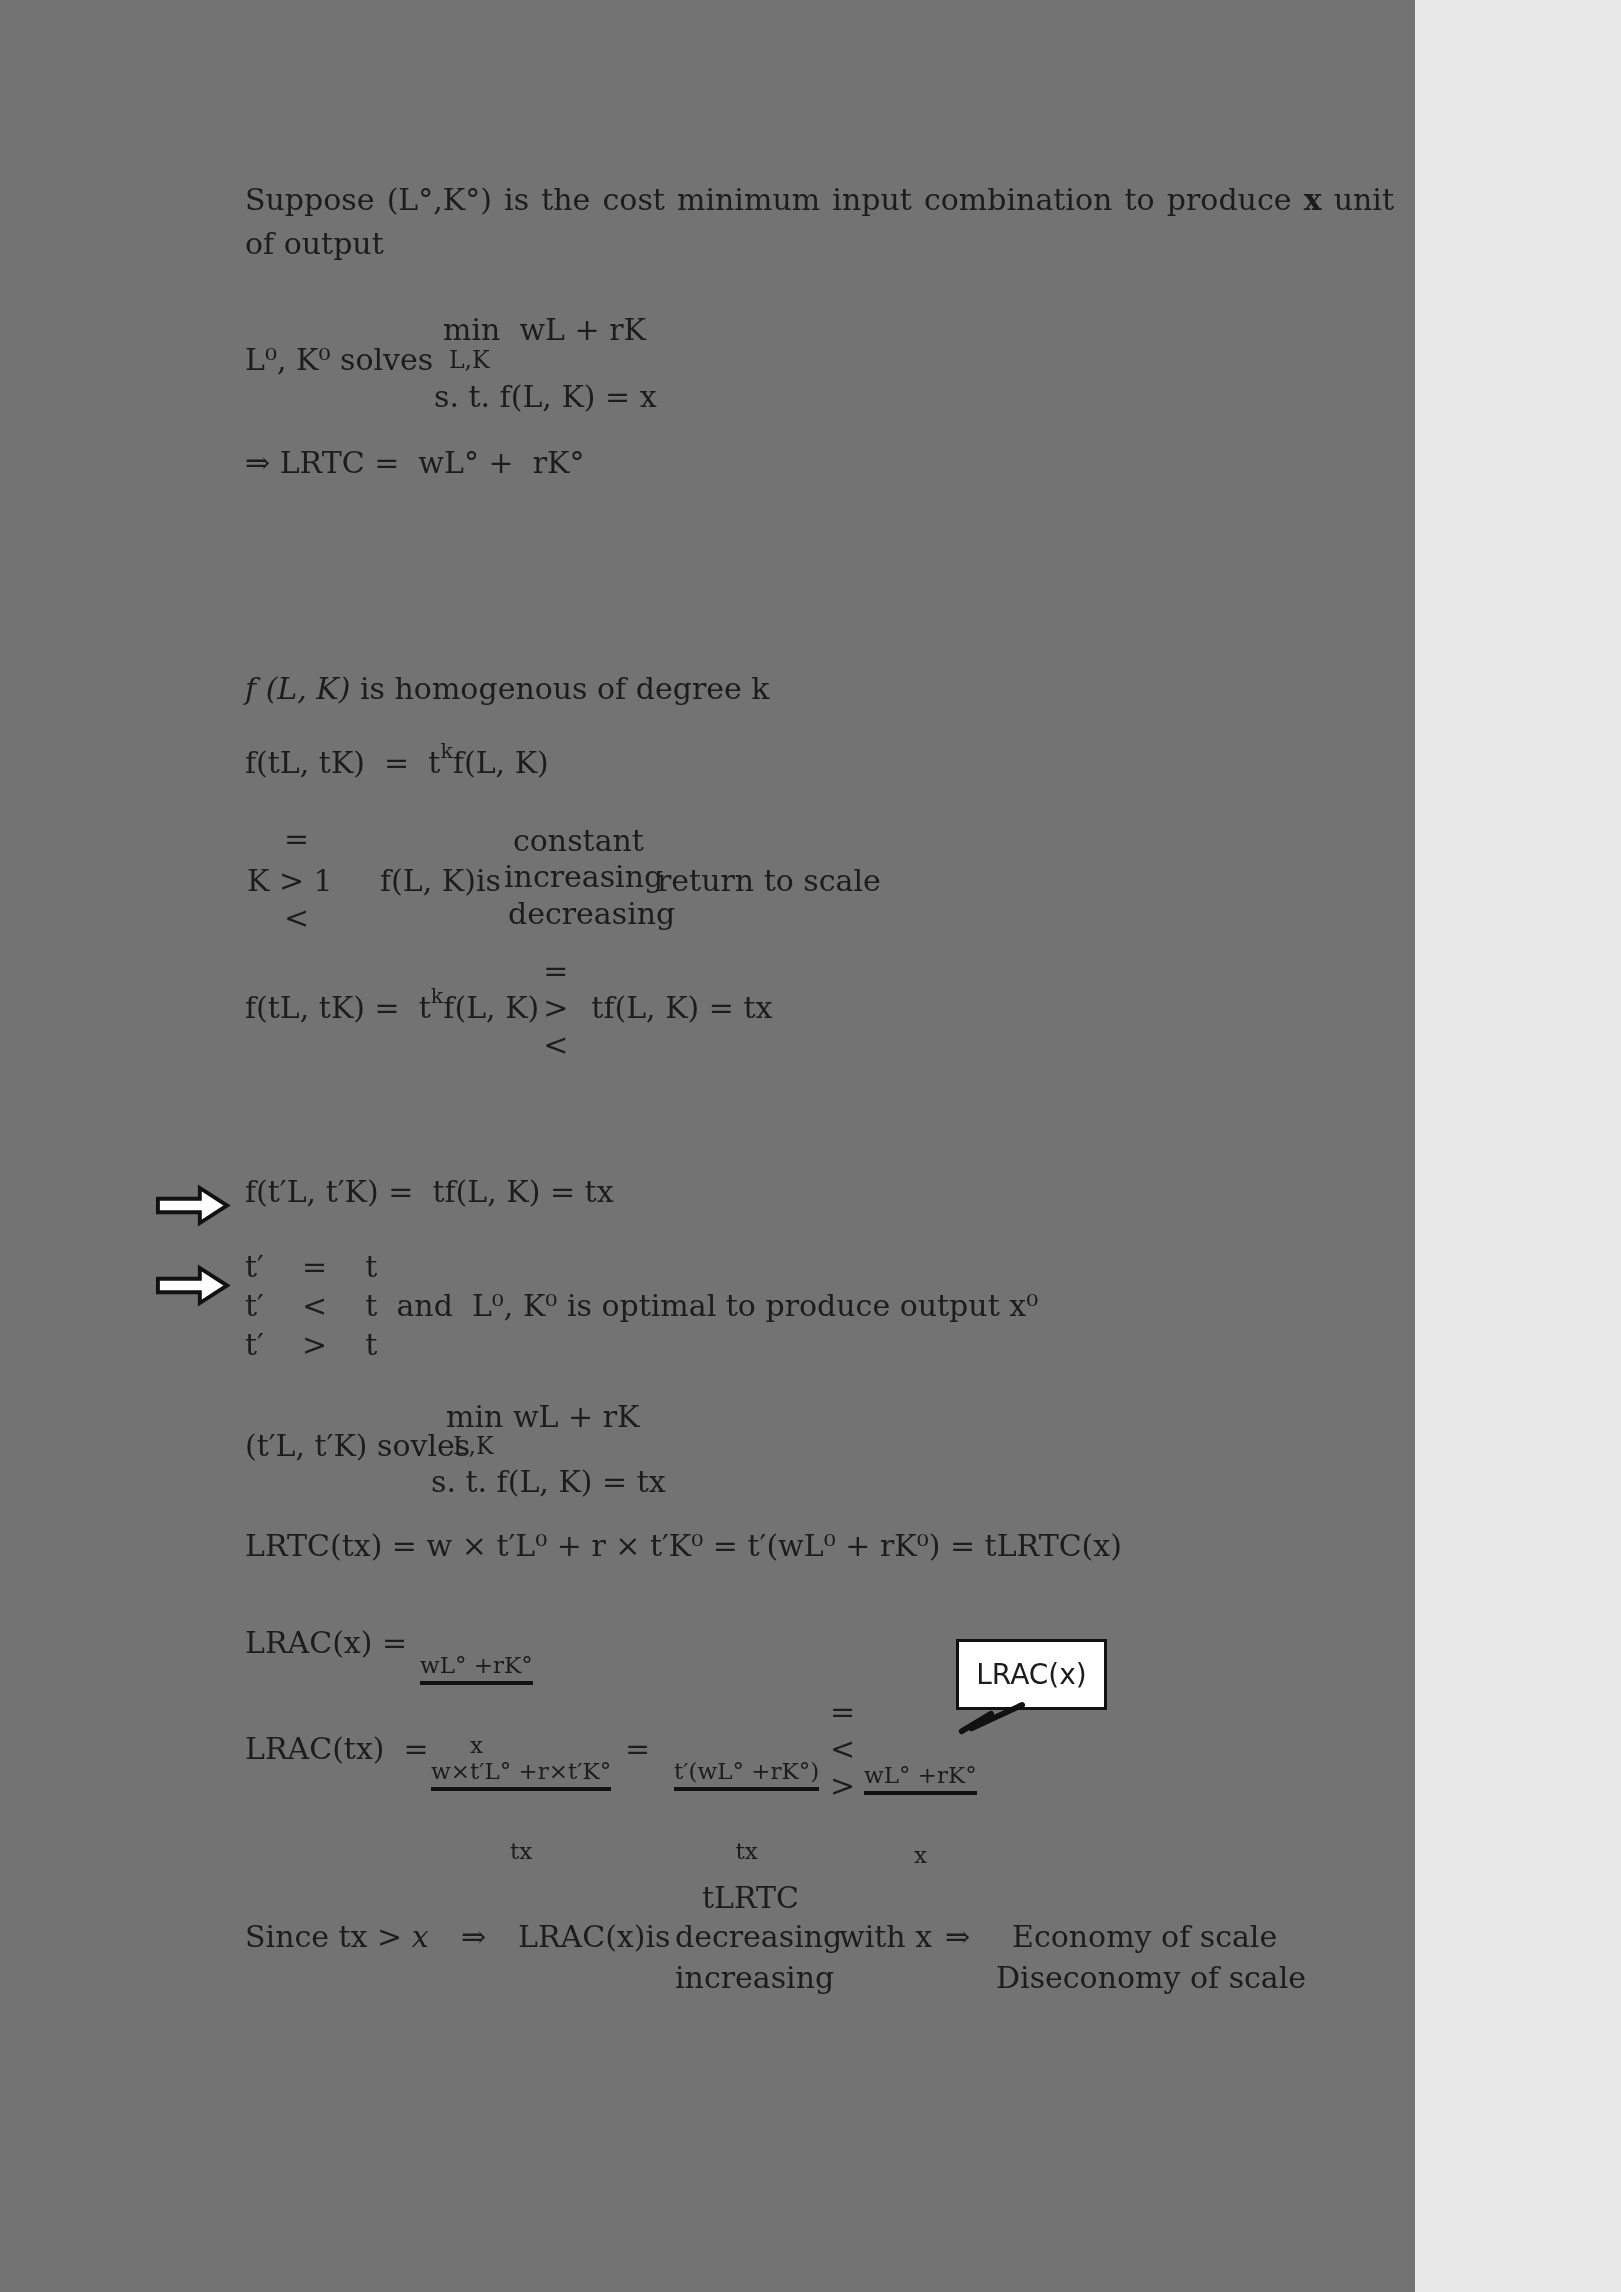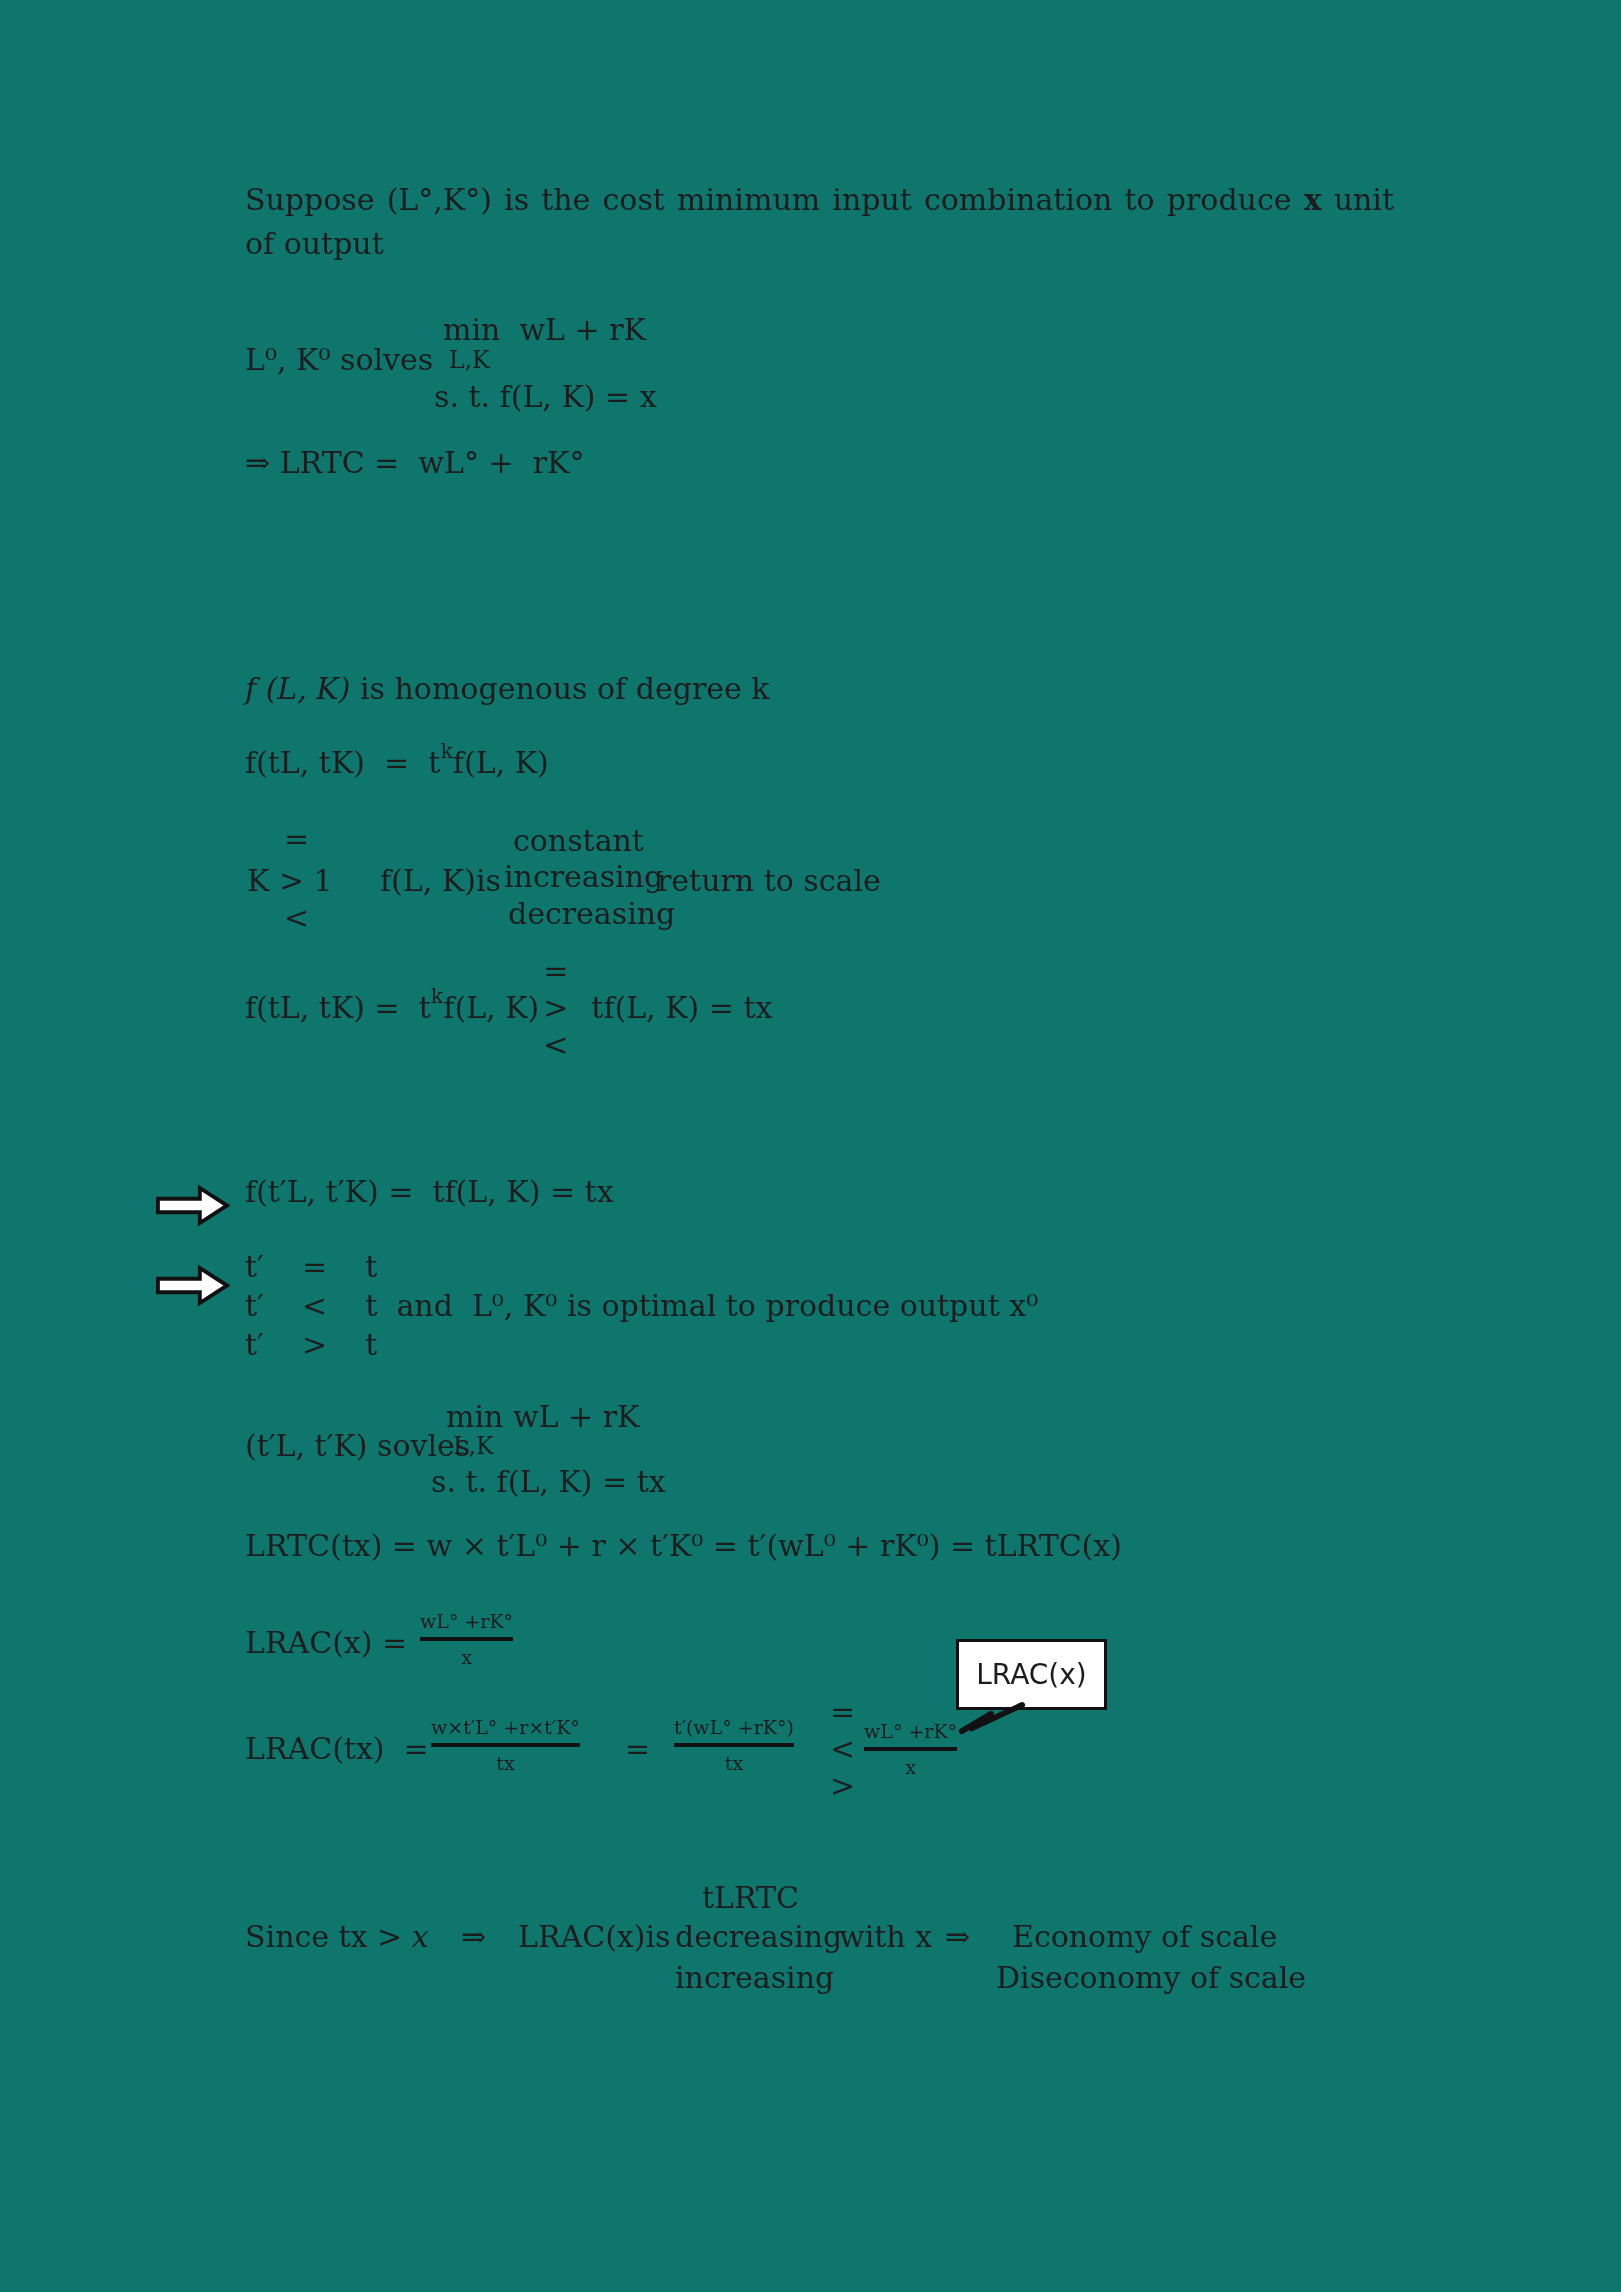--- a/index.html
+++ b/index.html
@@ -1,33 +1,33 @@
 <!DOCTYPE html>
 <html><head>
 <meta charset="utf-8">
 <style>
   html,body{margin:0;padding:0;background:#e8e8e8;}
   .page{
     position:relative;
-    width:1621px;height:2293px;
-    background:#0f766e;
+    width:1415px;height:2293px;
+    background:#737373;
     color:#1c1c1c;
     font-family:"DejaVu Serif","Liberation Serif",serif;
     overflow:hidden;
   }
   .abs{position:absolute;white-space:pre;}
   .t{font-size:30px;line-height:39px;}
   .wrap{white-space:normal;text-align:justify;line-height:44px;}
   .small{font-size:23.5px;line-height:27.4px;}
   .b{font-weight:bold;}
   .it{font-style:italic;}
   sup.k{font-size:20.6px;position:relative;top:-3.9px;line-height:0;}
   
   .frac{display:inline-flex;flex-direction:column;align-items:center;vertical-align:middle;}
-  .frac .num,.frac .den{font-size:19px;line-height:29px;white-space:pre;}
+  .frac .num,.frac .den{font-size:23px;line-height:29px;white-space:pre;margin-top:44px;}
   .frac .bar{height:3.9px;background:#111;align-self:stretch;margin:1px 0 2px 0;}
   
   .stack{position:relative;display:inline-block;width:33px;text-align:center;}
   .stack .above{position:absolute;top:-37px;left:0;width:100%;}
   .stack .below{position:absolute;top:37px;left:0;width:100%;}
   
   .callout-box{
     position:absolute;left:956px;top:1639px;width:145px;height:65px;
     border:3.9px solid #111;background:#fff;
     display:flex;align-items:center;justify-content:center;

